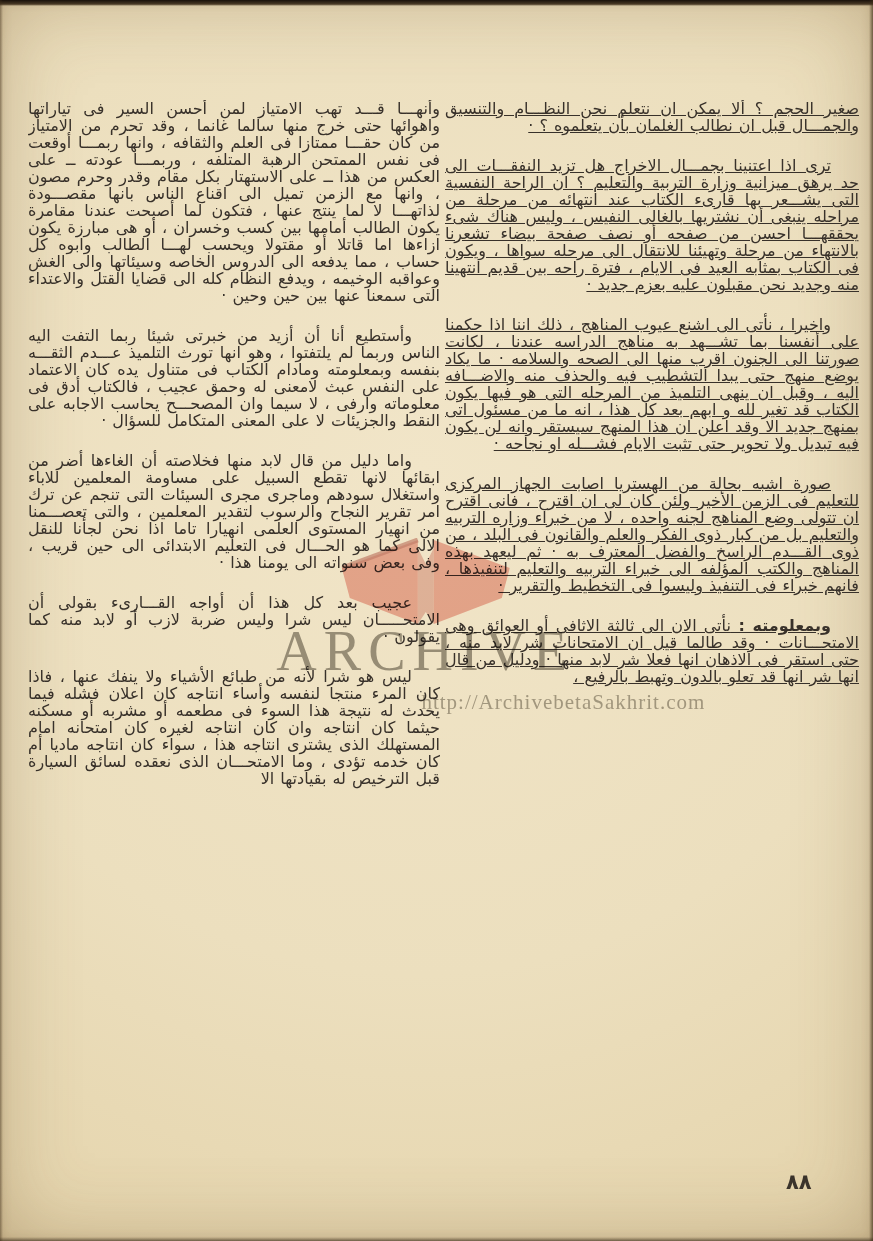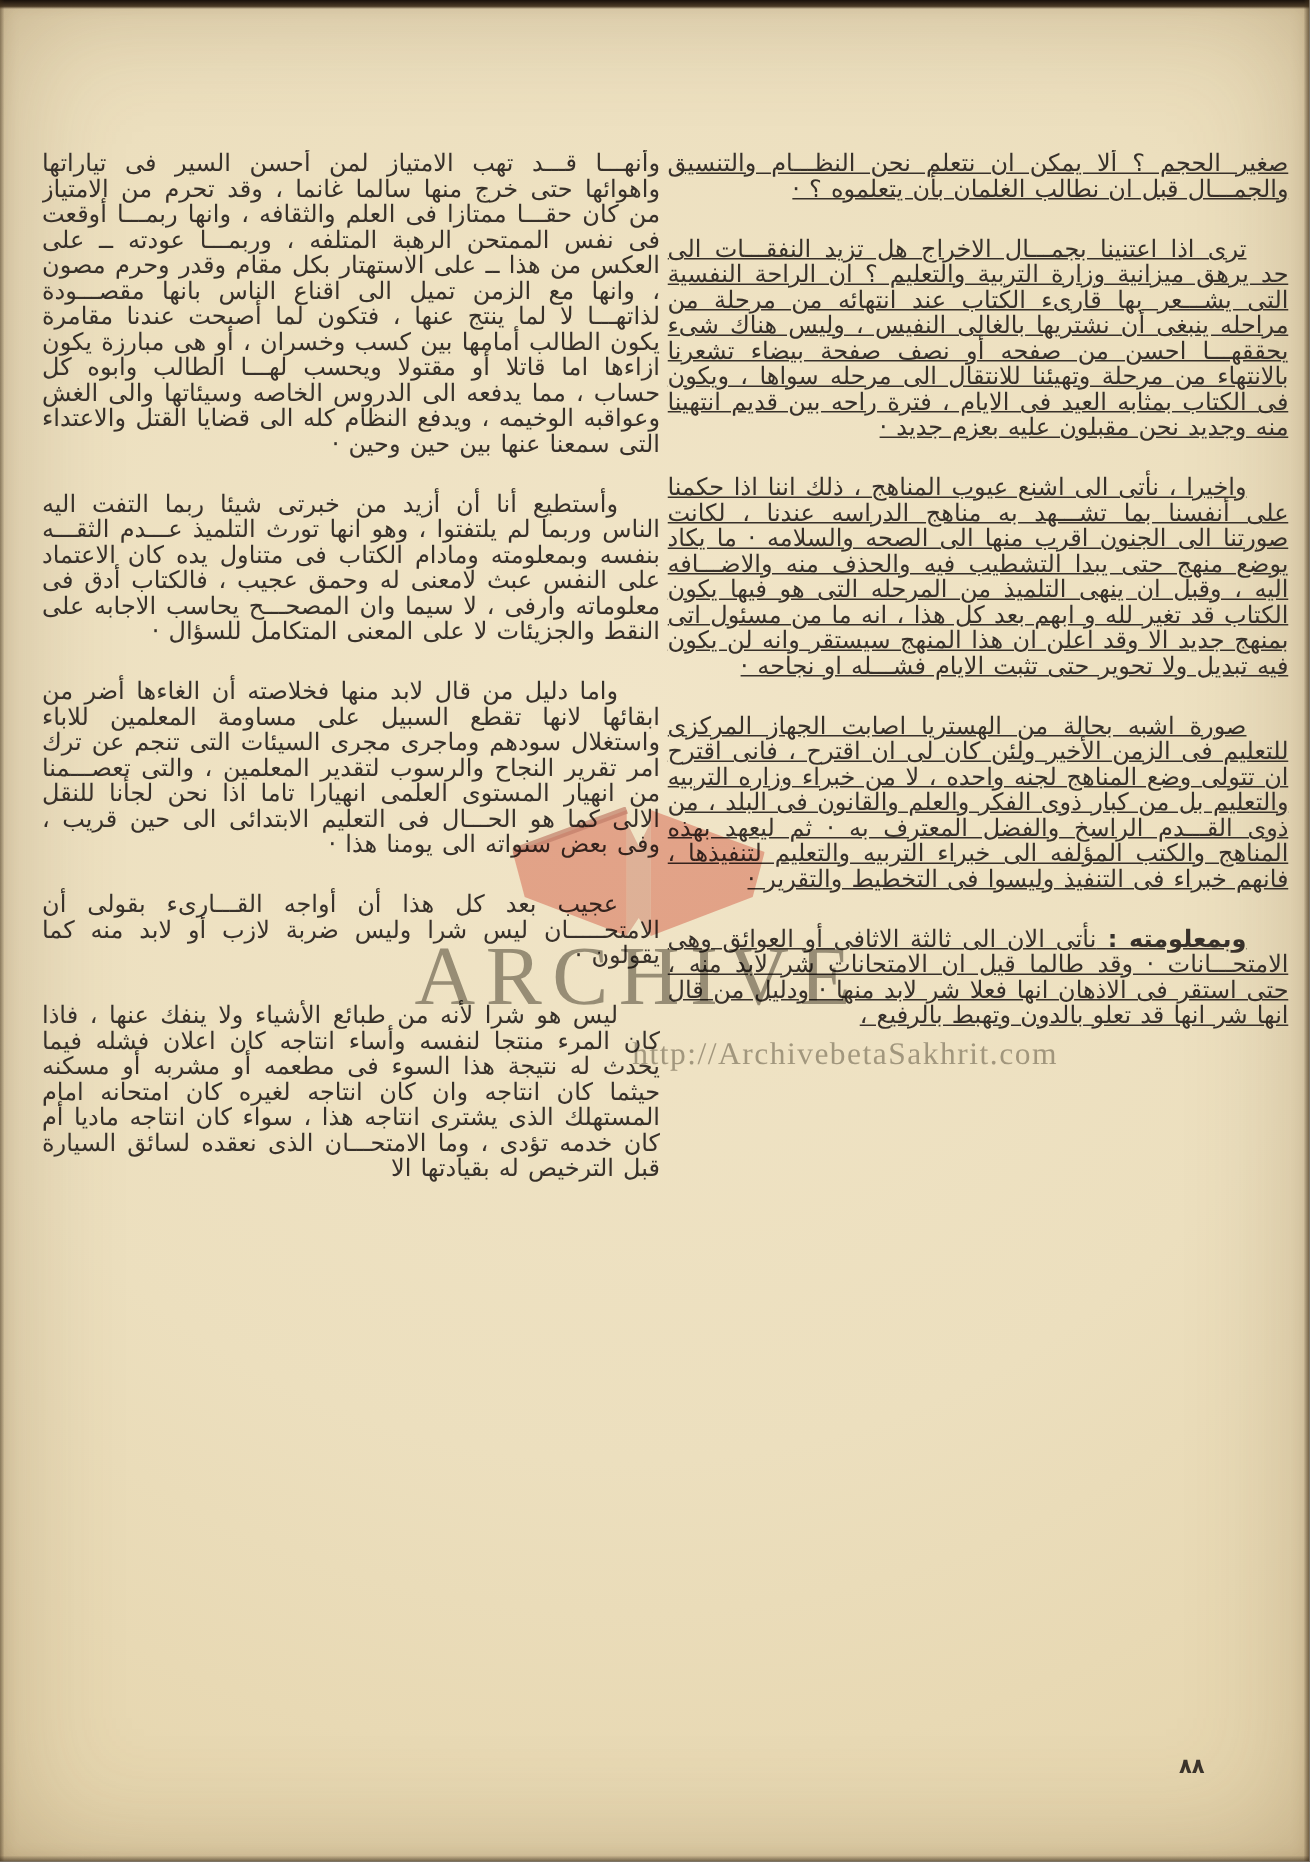--- a/index.html
+++ b/index.html
@@ -55,21 +55,21 @@
     text-indent: 28px;
     word-spacing: 1px;
   }
   .col p.no-indent { text-indent: 0; }
   .col p .lead { font-weight: bold; }
 
   .page-number {
     position: absolute;
     top: 1170px;
     left: 786px;
-    font-size: 14px;
+    font-size: 21px;
     font-weight: bold;
     color: #3a332b;
   }
 
   
   .watermark {
     position: absolute;
     top: 538px;
     left: 50%;
     transform: translateX(-52%);

